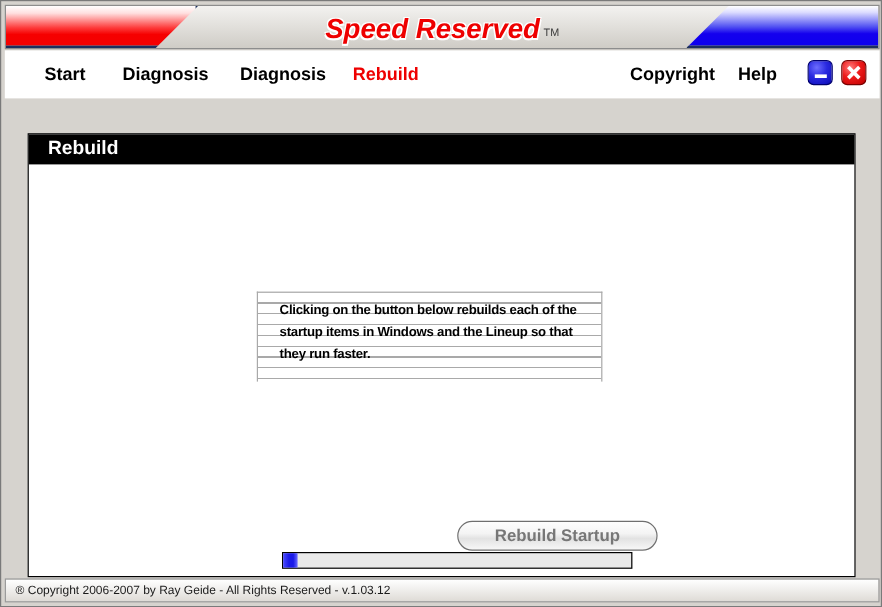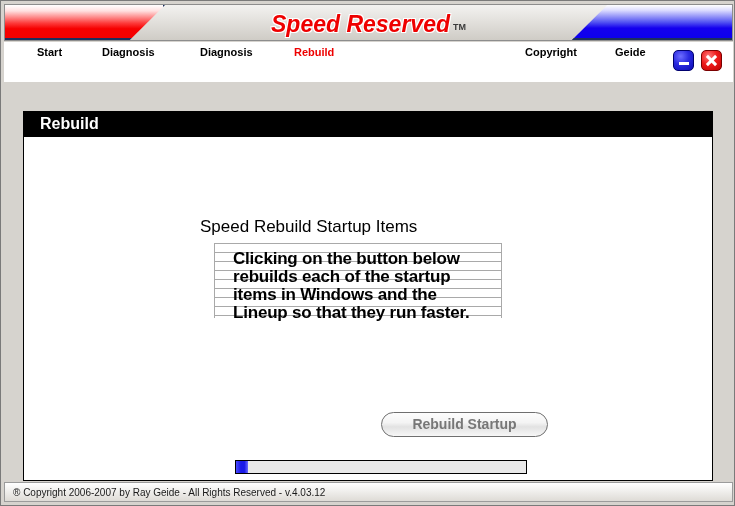--- a/index.html
+++ b/index.html
@@ -68,41 +68,41 @@
     font-size: 23px;
     font-weight: bold;
     font-style: italic;
     color: #ee0000;
     letter-spacing: 0px;
     text-shadow: 1px 1px 0 #ffffff, -1px -1px 0 #ffffff, 1px -1px 0 #ffffff, -1px 1px 0 #ffffff;
     white-space: nowrap;
   }
   .title-tm {
     font-size: 9px;
-    font-weight: bold;
+    font-weight: normal;
     font-style: normal;
     color: #3a3a3a;
     text-shadow: none;
     vertical-align: 2px;
     margin-left: 3px;
   }
 
   
   .navbar {
     position: absolute;
     left: 3px;
     top: 41px;
     width: 729px;
     height: 40px;
     background: #ffffff;
   }
   .nav-item {
     position: absolute;
-    top: 4px;
-    font-size: 11px;
+    top: 12px;
+    font-size: 15px;
     font-weight: bold;
     color: #000000;
     white-space: nowrap;
     cursor: default;
   }
   .nav-item.active { color: #ee0000; }
 
   .win-btn {
     position: absolute;
     top: 49px;
@@ -197,31 +197,31 @@
     border-left: 1px solid #a9a9a9;
     border-right: 1px solid #a9a9a9;
     border-top: 1px solid #a9a9a9;
     box-sizing: border-box;
   }
   .notebox-text {
     position: absolute;
     left: 18px;
     top: 6px;
     width: 262px;
-    font-size: 17px;
+    font-size: 11px;
     font-weight: bold;
     color: #000000;
     line-height: 18px;
     letter-spacing: -0.2px;
   }
 
   .rebuild-btn {
     position: absolute;
     left: 357px;
-    top: 300px;
+    top: 322px;
     width: 167px;
     height: 25px;
     border-radius: 13px;
     background: linear-gradient(to bottom, #fdfdfd 0%, #f4f4f4 42%, #e2e2e2 60%, #f7f7f7 100%);
     border: 1px solid #6f6f6f;
     box-sizing: border-box;
     text-align: center;
     font-size: 14px;
     font-weight: bold;
     color: #777777;
@@ -279,41 +279,40 @@
       <span>Speed Reserved</span><span class="title-tm">TM</span>
     </div>
   </div>
 
   <div class="navbar">
     <div class="nav-item" style="left:33px">Start</div>
     <div class="nav-item" style="left:98px">Diagnosis</div>
     <div class="nav-item" style="left:196px">Diagnosis</div>
     <div class="nav-item active" style="left:290px">Rebuild</div>
     <div class="nav-item" style="left:521px">Copyright</div>
-    <div class="nav-item" style="left:611px">Geide</div>
+    <div class="nav-item" style="left:611px">Help</div>
   </div>
 
   <div class="win-btn btn-min"></div>
   <div class="win-btn btn-close"></div>
 
   <div class="panel">
     <div class="panel-header">
       <div class="panel-header-text">Rebuild</div>
     </div>
 
-    <div class="section-title">Speed Rebuild Startup Items</div>
 
     <div class="notebox">
       <div class="notebox-text">Clicking on the button below rebuilds each of the startup items in Windows and the Lineup so that they run faster.</div>
     </div>
 
     <div class="rebuild-btn">Rebuild Startup</div>
 
     <div class="progress">
       <div class="progress-fill" style="width: 4%;"></div>
     </div>
   </div>
 
   <div class="footer">
-    <div class="footer-text">® Copyright 2006-2007 by Ray Geide - All Rights Reserved - v.4.03.12</div>
+    <div class="footer-text">® Copyright 2006-2007 by Ray Geide - All Rights Reserved - v.1.03.12</div>
   </div>
 
 </div>
 
 </body></html>

